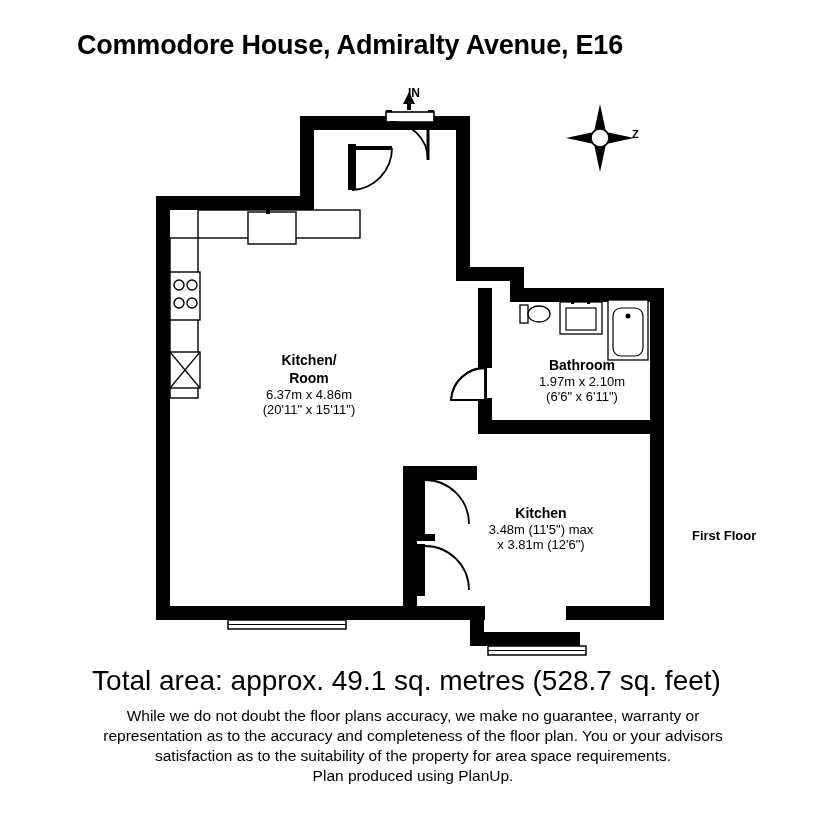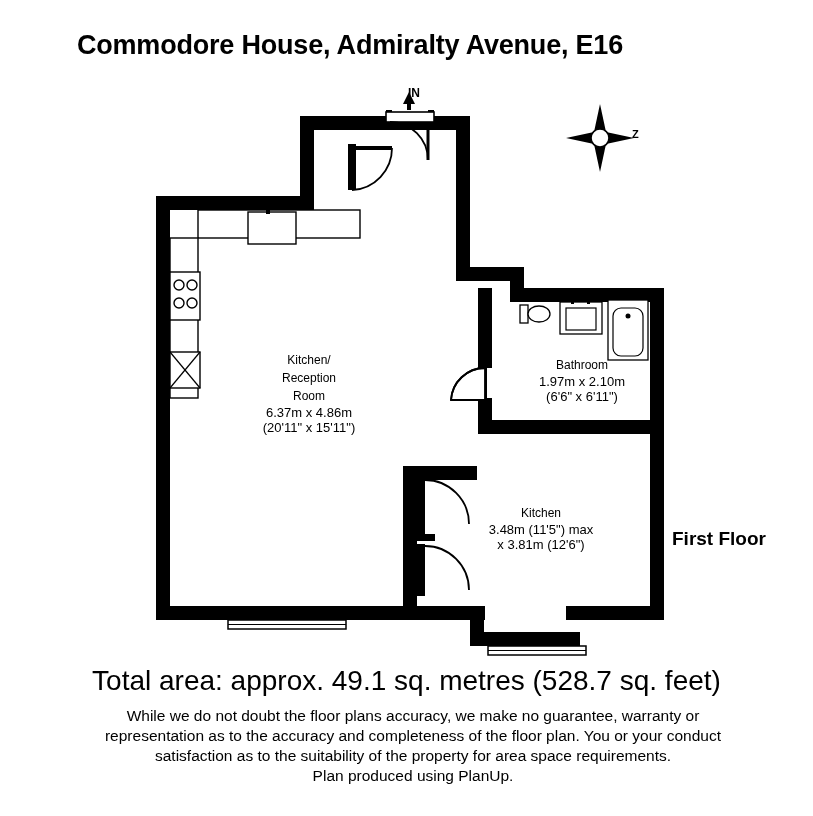--- a/index.html
+++ b/index.html
@@ -21,22 +21,22 @@
     left: 0;
     width: 700px;
     text-align: center;
     font-size: 27px;
     font-weight: bold;
     letter-spacing: -0.2px;
   }
   #floor-label {
     position: absolute;
     top: 528px;
-    left: 672px;
-    font-size: 19px;
+    left: 692px;
+    font-size: 13px;
     font-weight: bold;
   }
   #total-area {
     position: absolute;
     top: 665px;
     left: 0;
     width: 813px;
     text-align: center;
     font-size: 28px;
   }
@@ -55,22 +55,22 @@
     top: 0;
     left: 0;
   }
   .room-label {
     position: absolute;
     text-align: center;
     font-size: 14px;
     line-height: 16px;
   }
   .room-label .name {
-    font-weight: normal;
-    font-size: 12px;
+    font-weight: bold;
+    font-size: 14px;
     line-height: 18px;
   }
   .room-label .dim {
     font-size: 13px;
     line-height: 15px;
   }
   #label-kitchen { top: 351px; left: 233px; width: 152px; }
   #label-bathroom { top: 356px; left: 508px; width: 148px; }
   #label-bedroom { top: 504px; left: 462px; width: 158px; }
   #in-label {
@@ -227,21 +227,20 @@
     <circle cx="600" cy="138" r="9" fill="#ffffff" stroke="#000000" stroke-width="1.6"></circle>
   </g>
 </svg>
 
 <div id="in-label">IN</div>
 
 <div id="compass-label">Z</div>
 
 <div class="room-label" id="label-kitchen">
   <div class="name">Kitchen/</div>
-  <div class="name">Reception</div>
   <div class="name">Room</div>
   <div class="dim">6.37m x 4.86m</div>
   <div class="dim">(20'11" x 15'11")</div>
 </div>
 
 <div class="room-label" id="label-bathroom">
   <div class="name">Bathroom</div>
   <div class="dim">1.97m x 2.10m</div>
   <div class="dim">(6'6" x 6'11")</div>
 </div>
@@ -251,16 +250,16 @@
   <div class="dim">3.48m (11'5") max</div>
   <div class="dim">x 3.81m (12'6")</div>
 </div>
 
 <div id="floor-label">First Floor</div>
 
 <div id="total-area">Total area: approx. 49.1 sq. metres (528.7 sq. feet)</div>
 
 <div id="disclaimer">
   <div>While we do not doubt the floor plans accuracy, we make no guarantee, warranty or</div>
-  <div>representation as to the accuracy and completeness of the floor plan. You or your conduct</div>
+  <div>representation as to the accuracy and completeness of the floor plan. You or your advisors</div>
   <div>satisfaction as to the suitability of the property for area space requirements.</div>
   <div>Plan produced using PlanUp.</div>
 </div>
 
 </body></html>

